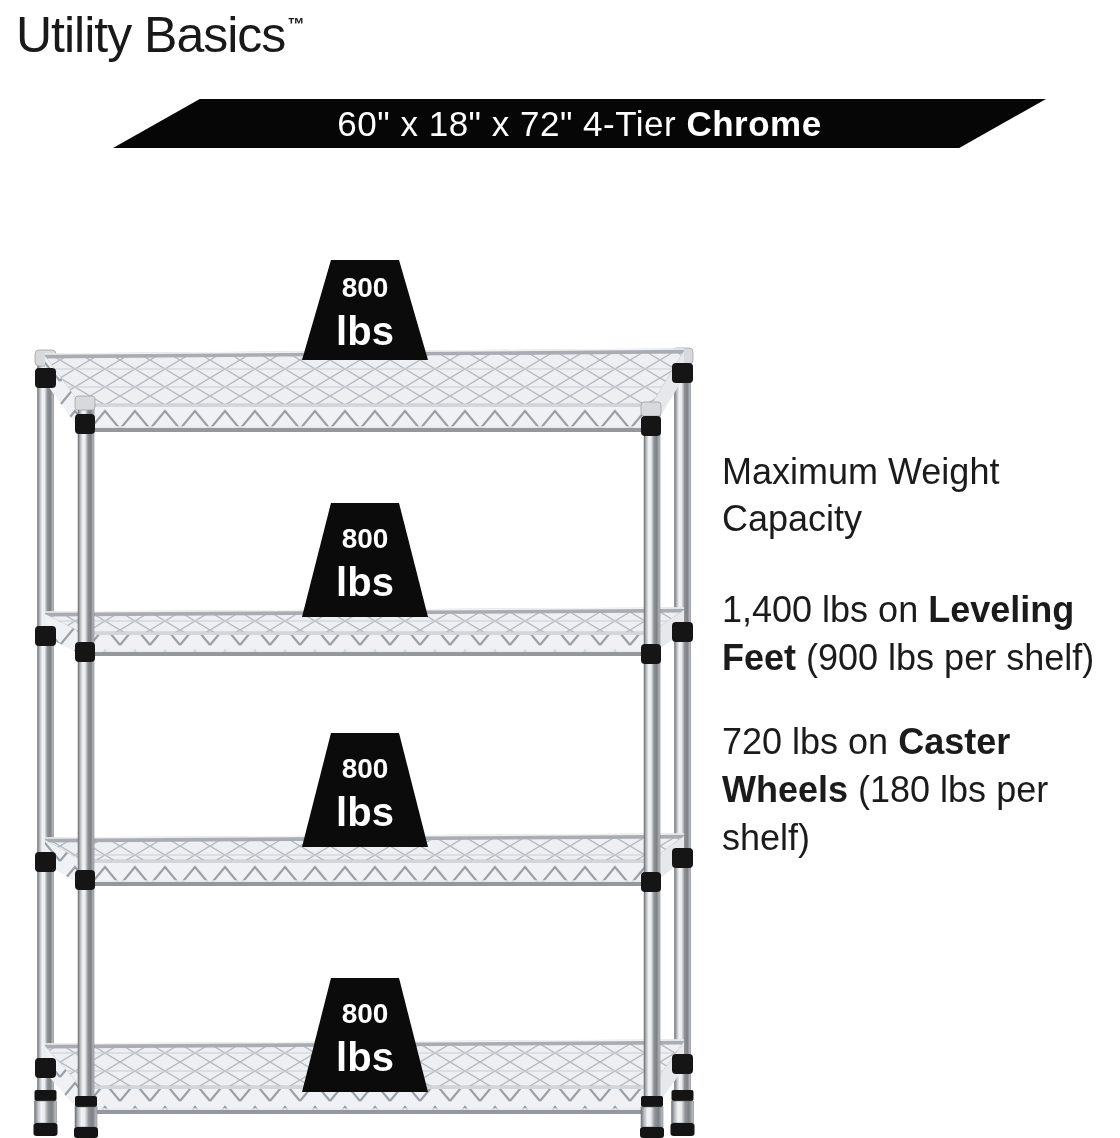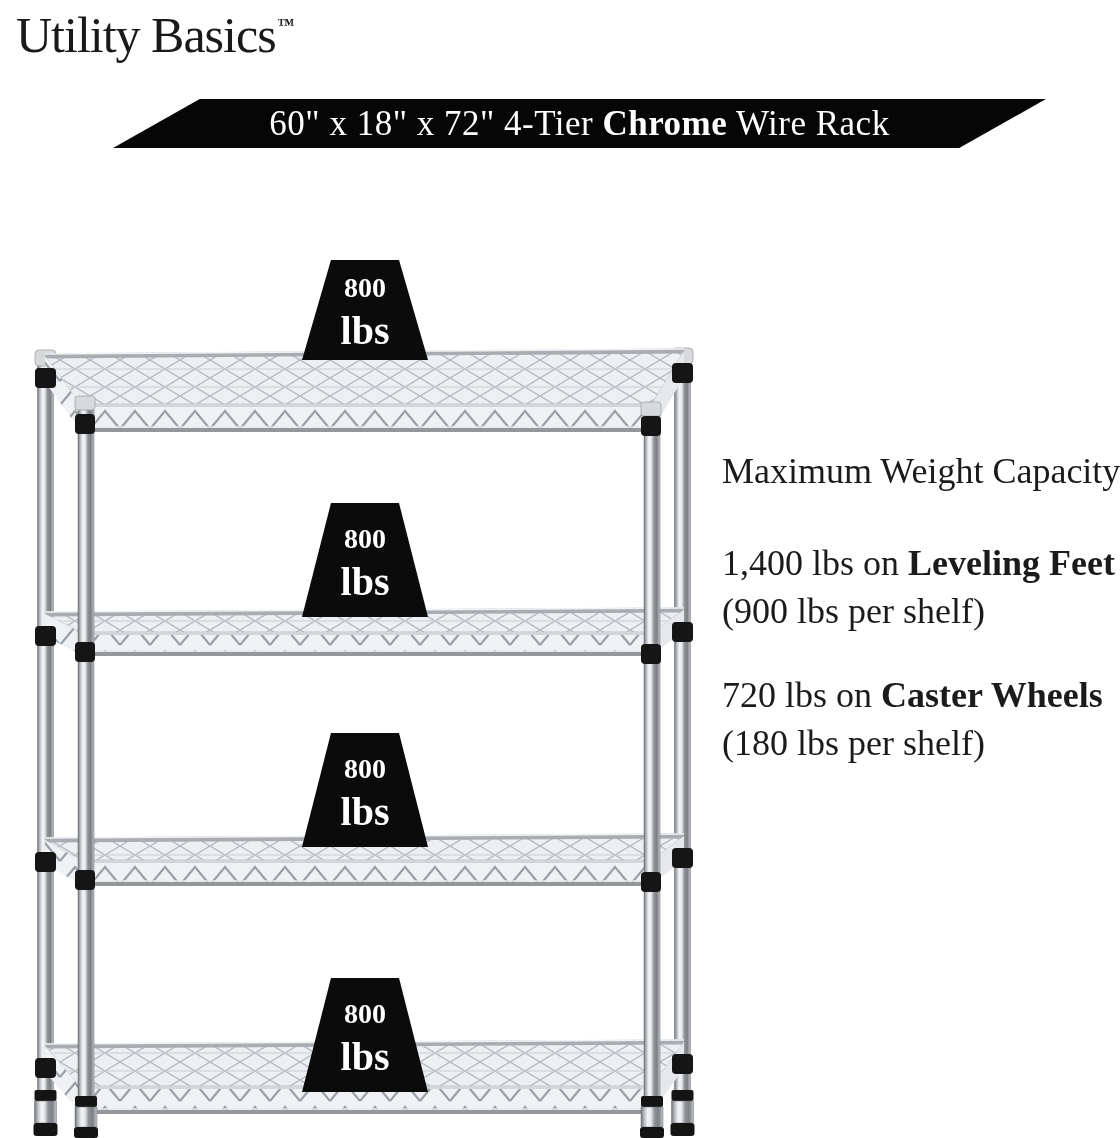--- a/index.html
+++ b/index.html
@@ -1,18 +1,18 @@
 <!DOCTYPE html>
 <html><head>
 <meta charset="utf-8">
 <style>
   html,body{margin:0;padding:0;background:#ffffff;}
   .canvas{
     position:relative;width:1120px;height:1138px;overflow:hidden;background:#ffffff;
-    font-family:Liberation Serif, serif;color:#1b1b1b;
+    font-family:Liberation Sans, sans-serif;color:#1b1b1b;
   }
   
   .logo{
     position:absolute;left:16px;top:2px;font-size:50px;line-height:54px;
     letter-spacing:-1px;color:#191919;font-weight:500;white-space:nowrap;
   }
   .logo sup{font-size:17px;letter-spacing:0;position:relative;top:-4px;left:2px;font-weight:700;}
   
   .banner{
     position:absolute;left:113px;top:99px;width:933px;height:49px;
@@ -48,21 +48,21 @@
 </head>
 <body>
 
 <div class="canvas">
 
   <div class="logo">
     <span>Utility Basics</span><sup>™</sup>
   </div>
 
   <div class="banner">
-    <span>60" x 18" x 72" 4-Tier </span><span class="b">Chrome</span><span> Wire Rack</span>
+    <span>60" x 18" x 72" 4-Tier </span><span class="b">Chrome</span>
   </div>
 
   <svg class="rack" viewBox="0 0 1120 1138" xmlns="http://www.w3.org/2000/svg">
     <defs>
       <linearGradient id="postGrad" x1="0" y1="0" x2="1" y2="0">
         <stop offset="0" stop-color="#6f7277"></stop>
         <stop offset="0.12" stop-color="#aeb1b6"></stop>
         <stop offset="0.3" stop-color="#f2f4f6"></stop>
         <stop offset="0.45" stop-color="#e8eaec"></stop>
         <stop offset="0.62" stop-color="#8f9297"></stop>

